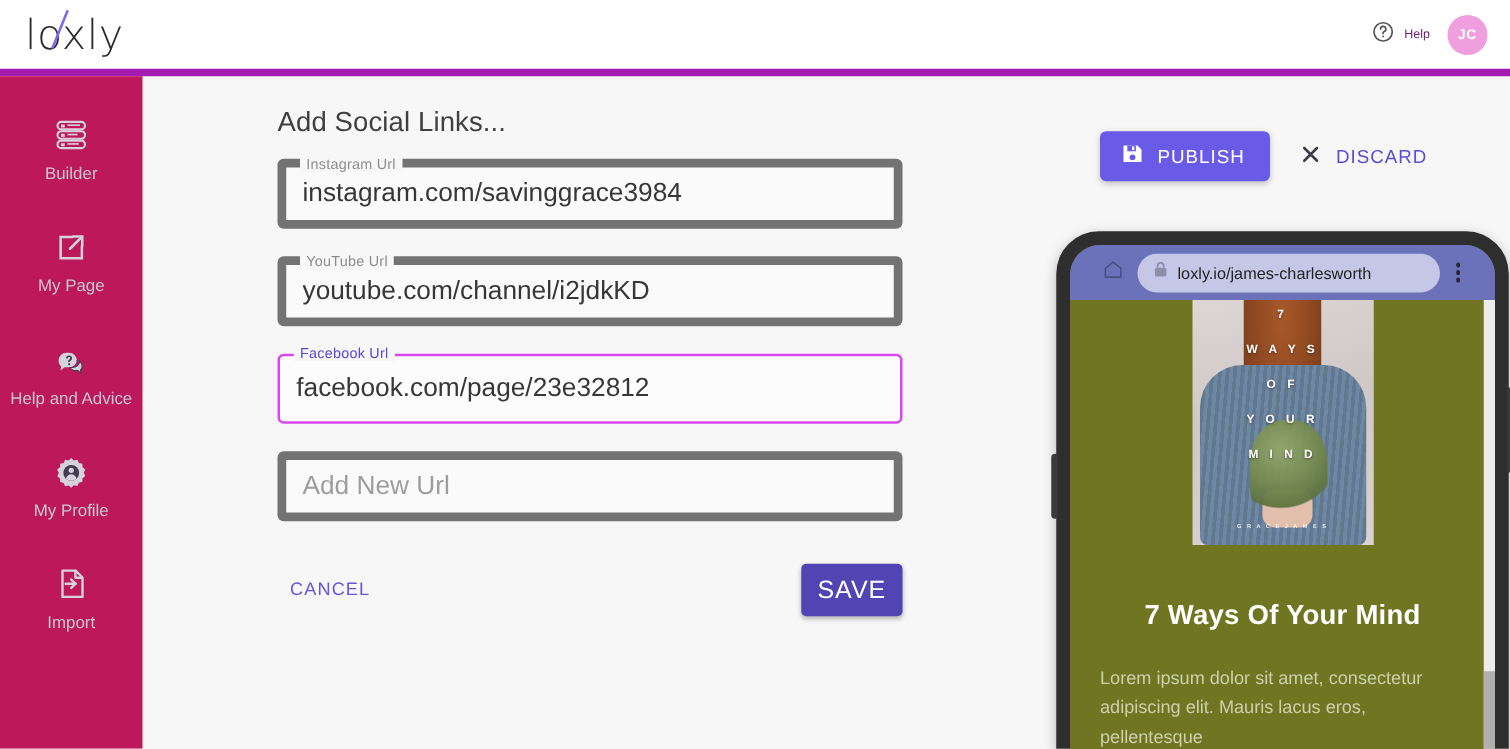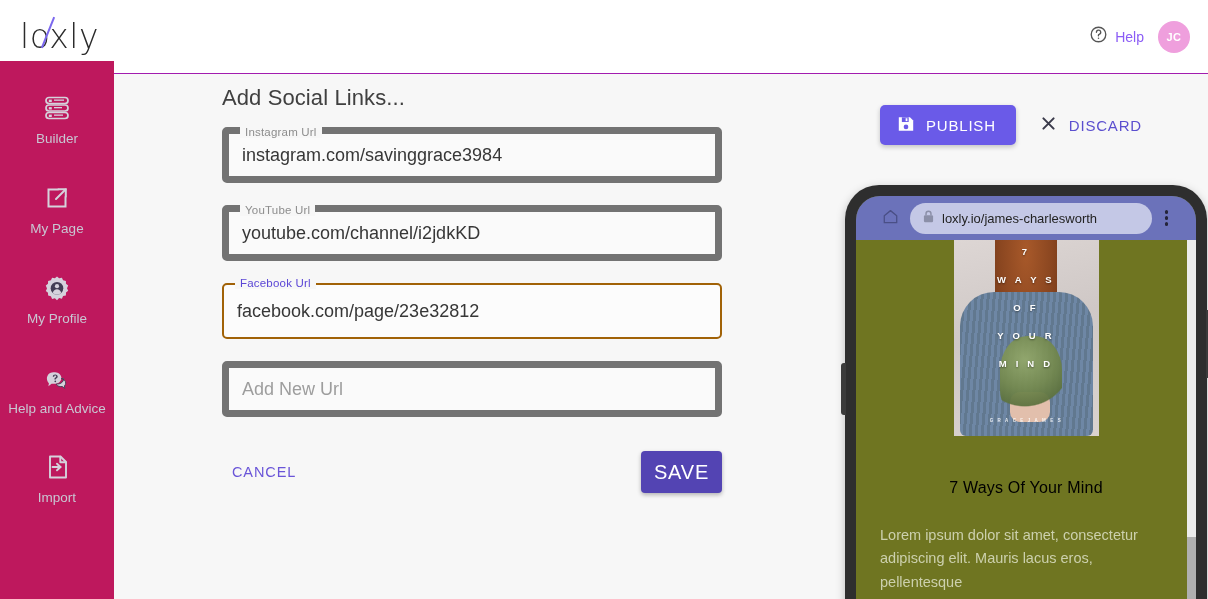--- a/index.html
+++ b/index.html
@@ -6,43 +6,43 @@
   html, body {
     width: 1208px; height: 599px;
     overflow: hidden;
     font-family: "Liberation Sans", sans-serif;
     background: #f7f7f7;
   }
   #app { position: relative; width: 1208px; height: 599px; }
 
   
   .topbar {
-    position: absolute; top: 0; left: 0; width: 1208px; height: 74px;
+    position: absolute; top: 0; left: 0; width: 1208px; height: 61px;
     background: #ffffff;
-    border-bottom: 1px solid #a21caf;
+    border-bottom: 6px solid #a21caf;
     display: flex; align-items: center;
   }
   .logo {
     position: relative;
     margin-left: 20px;
     font-family: "DejaVu Sans", sans-serif;
     font-size: 33px; font-weight: 300; letter-spacing: .5px;
     color: #2b2b2b; line-height: 1;
   }
   .logo .slash {
     position: absolute; left: 27px; top: -4px;
     width: 2px; height: 33px; background: #7b68ee;
     transform: rotate(22deg); transform-origin: center;
   }
   .topbar-right {
     margin-left: auto; display: flex; align-items: center; gap: 14px;
     padding-right: 18px;
   }
   .help-btn { display: flex; align-items: center; gap: 7px; cursor: pointer; }
-  .help-label { font-size: 14px; color: #8b5cf6; text-align: center; }
+  .help-label { font-size: 10px; color: #701a75; text-align: center; }
   .avatar {
     width: 32px; height: 32px; border-radius: 50%;
     background: #ef9fdd;
     color: #fff; font-size: 11px; font-weight: 700;
     display: flex; align-items: center; justify-content: center;
     cursor: pointer; letter-spacing: .5px;
   }
 
   
   .sidebar {
@@ -71,29 +71,29 @@
   .fields { margin: 16px 0 0 108px; width: 500px; }
 
   .field {
     position: relative;
     height: 56px; margin-bottom: 22px;
     border: 7px solid #737373; border-radius: 5px;
     background: #fafafa;
     display: flex; align-items: center;
     cursor: text;
   }
-  .field.focused { border: 2px solid #a16207; background: #fcfcfc; }
+  .field.focused { border: 2px solid #d946ef; background: #fcfcfc; }
   .field .legend {
     position: absolute; top: -8px; left: 11px;
     padding: 0 5px; background: #f7f7f7;
     font-size: 11.5px; color: #8d8d8d; letter-spacing: .2px;
   }
   .field.focused .legend { color: #5b46d6; }
   .field .value {
-    padding-left: 13px; font-size: 18px; color: #373737;
+    padding-left: 13px; font-size: 21px; color: #373737;
   }
   .field .value.placeholder { color: #9d9d9d; }
 
   .actions {
     margin: 34px 0 0 108px; width: 500px;
     display: flex; align-items: center; justify-content: space-between;
   }
   .cancel-link {
     font-size: 14.5px; color: #6a55d8; letter-spacing: .9px;
     background: none; border: none; cursor: pointer;
@@ -212,21 +212,21 @@
     color: #fff; font-size: 9.5px; font-weight: 700; letter-spacing: 3.2px;
     text-shadow: 0 1px 2px rgba(0,0,0,.45);
   }
   .cover-author {
     position: absolute; bottom: 13px; left: 0; right: 0;
     text-align: center; color: #fff; font-size: 4.5px;
     letter-spacing: 1.6px; font-weight: 700; opacity: .85;
   }
   .post-title {
     margin: 43px 0 0 0; text-align: center;
-    font-size: 16px; font-weight: 400; color: #000000; letter-spacing: .2px;
+    font-size: 22px; font-weight: 700; color: #ffffff; letter-spacing: .2px;
   }
   .post-body {
     margin: 27px 4px 0 4px;
     font-size: 14.5px; line-height: 1.62; color: #ccd0ad;
   }
   .inner-scroll {
     position: absolute; right: 0; top: 0; width: 9px; height: 381px;
     background: #ececec; cursor: pointer;
   }
   .inner-thumb {
@@ -287,39 +287,39 @@
           <path d="M14 16L23.5 6.5"></path>
           <path d="M16.5 6.2h7.3v7.3"></path>
         </svg>
       </span>
       <span class="nav-label">My Page</span>
     </div>
 
     <div class="nav-item">
       <span class="nav-icon">
         <svg width="30" height="30" viewBox="0 0 30 30">
+          <path d="M19.5 14.5c0 3.6-2.8 6.3-6.3 6.3H9.6l-3.2 2.5.5-3.1c-1.3-1.2-2-2.8-2-4.6 0-3.6 2.8-6.4 6.3-6.4h1.9c3.5 0 6.4 2.8 6.4 6.3z" fill="#d5d2dc"></path>
+          <path d="M13.3 11.4c1.4 0 2.4 1 2.4 2.2 0 1-.6 1.5-1.3 1.9-.5.3-.7.6-.7 1.1h-1.3c0-1 .3-1.5 1-2 .5-.3.8-.6.8-1 0-.6-.4-1-1-1s-1 .4-1 1.1h-1.4c0-1.4 1-2.3 2.5-2.3z" fill="#423d54"></path>
+          <circle cx="13.3" cy="18.3" r=".85" fill="#423d54"></circle>
+          <path d="M19.2 15.6c2.6.3 4.5 2.2 4.5 4.5 0 1.1-.5 2.1-1.3 2.9l.4 2.4-2.5-1.9h-2c-1.9 0-3.5-1-4.2-2.5h1.8c3.1 0 5.6-2.3 5.9-5.2z" fill="#d5d2dc" stroke="#423d54" stroke-width=".9"></path>
+        </svg>
+      </span>
+      <span class="nav-label">Help and Advice</span>
+    </div>
+
+    <div class="nav-item">
+      <span class="nav-icon">
+        <svg width="30" height="30" viewBox="0 0 30 30">
           <path d="M15 3.4l2.1 1.9 2.8-.6 1.2 2.6 2.8.7.1 2.8 2.2 1.8-1.2 2.6 1.2 2.6-2.2 1.8-.1 2.8-2.8.7-1.2 2.6-2.8-.6L15 27.2l-2.1-1.9-2.8.6-1.2-2.6-2.8-.7-.1-2.8-2.2-1.8 1.2-2.6L3.8 12.6 6 10.8l.1-2.8 2.8-.7 1.2-2.6 2.8.6z" fill="#d5d2dc"></path>
           <circle cx="15" cy="15.3" r="6.3" fill="#423d54"></circle>
           <circle cx="15" cy="13.2" r="2.1" fill="#d5d2dc"></circle>
           <path d="M10.8 19.9c.5-2.3 2.2-3.6 4.2-3.6s3.7 1.3 4.2 3.6a6.2 6.2 0 0 1-8.4 0z" fill="#d5d2dc"></path>
         </svg>
       </span>
       <span class="nav-label">My Profile</span>
-    </div>
-
-    <div class="nav-item">
-      <span class="nav-icon">
-        <svg width="30" height="30" viewBox="0 0 30 30">
-          <path d="M19.5 14.5c0 3.6-2.8 6.3-6.3 6.3H9.6l-3.2 2.5.5-3.1c-1.3-1.2-2-2.8-2-4.6 0-3.6 2.8-6.4 6.3-6.4h1.9c3.5 0 6.4 2.8 6.4 6.3z" fill="#d5d2dc"></path>
-          <path d="M13.3 11.4c1.4 0 2.4 1 2.4 2.2 0 1-.6 1.5-1.3 1.9-.5.3-.7.6-.7 1.1h-1.3c0-1 .3-1.5 1-2 .5-.3.8-.6.8-1 0-.6-.4-1-1-1s-1 .4-1 1.1h-1.4c0-1.4 1-2.3 2.5-2.3z" fill="#423d54"></path>
-          <circle cx="13.3" cy="18.3" r=".85" fill="#423d54"></circle>
-          <path d="M19.2 15.6c2.6.3 4.5 2.2 4.5 4.5 0 1.1-.5 2.1-1.3 2.9l.4 2.4-2.5-1.9h-2c-1.9 0-3.5-1-4.2-2.5h1.8c3.1 0 5.6-2.3 5.9-5.2z" fill="#d5d2dc" stroke="#423d54" stroke-width=".9"></path>
-        </svg>
-      </span>
-      <span class="nav-label">Help and Advice</span>
     </div>
 
     <div class="nav-item">
       <span class="nav-icon">
         <svg width="30" height="30" viewBox="0 0 30 30" fill="none" stroke="#d5d2dc" stroke-width="1.9" stroke-linecap="round" stroke-linejoin="round">
           <path d="M8 4.5h10.5L24 10v15.5H8z"></path>
           <path d="M18.3 4.7v5.5h5.4"></path>
           <path d="M10.5 15h8"></path>
           <path d="M15 11.7l3.5 3.3-3.5 3.3"></path>
         </svg>

